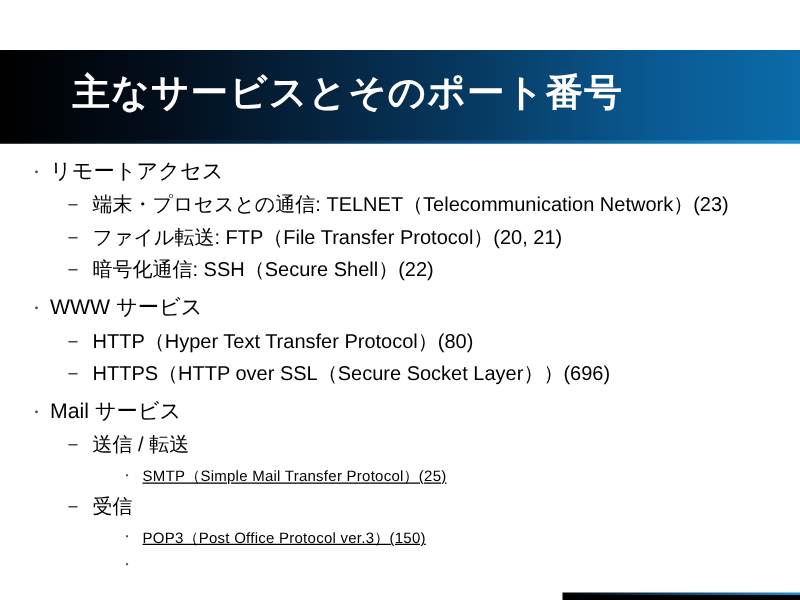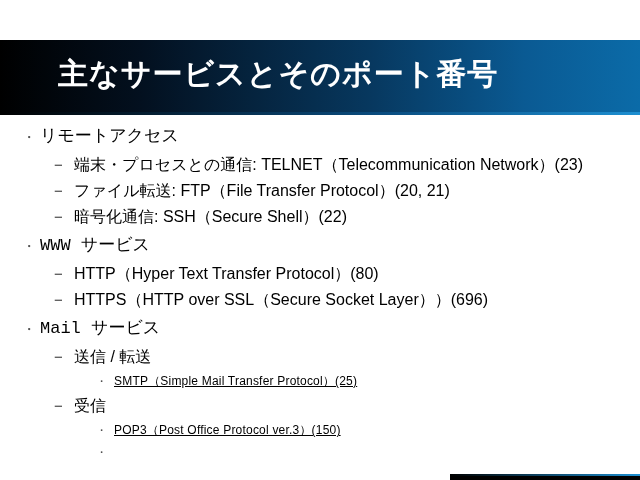--- a/index.html
+++ b/index.html
@@ -68,21 +68,20 @@
     width: 22px;
     flex: 0 0 22px;
     text-align: center;
     color: #4a4a4a;
     font-size: 14px;
     line-height: 26px;
   }
   .l1 .text {
     font-size: 17px;
     line-height: 26px;
-    font-family: Liberation Mono, monospace;
   }
   .l2 {
     display: flex;
     align-items: flex-start;
     margin: 1px 0 1px 0;
     padding-left: 36px;
   }
   .l2 .bullet {
     width: 20px;
     flex: 0 0 20px;

